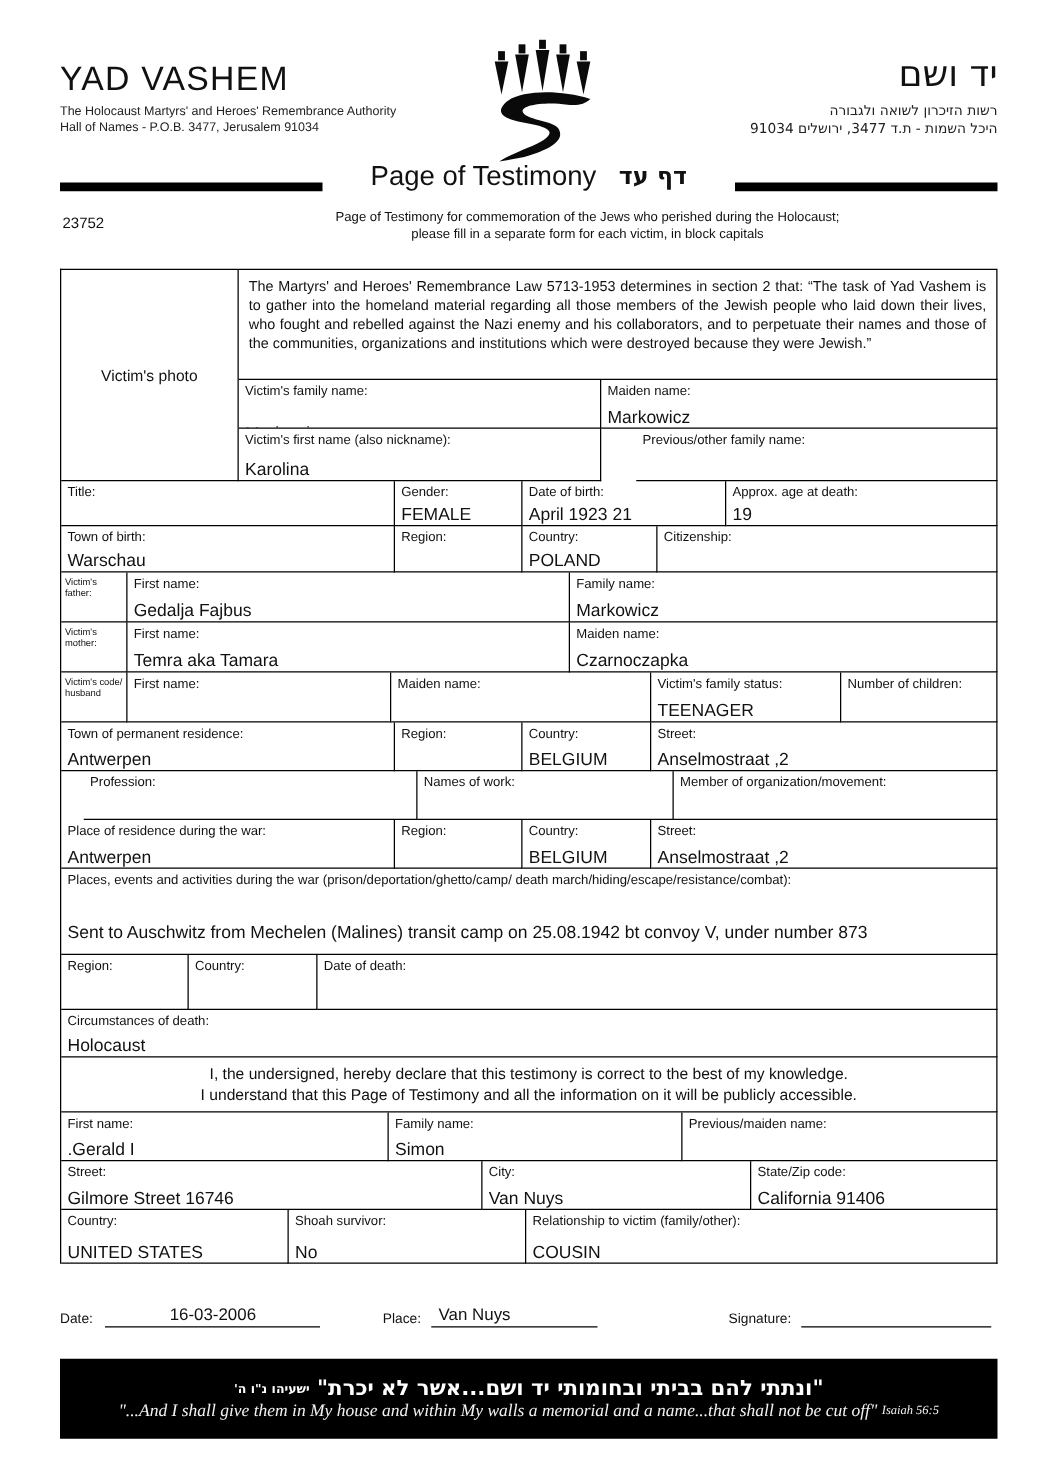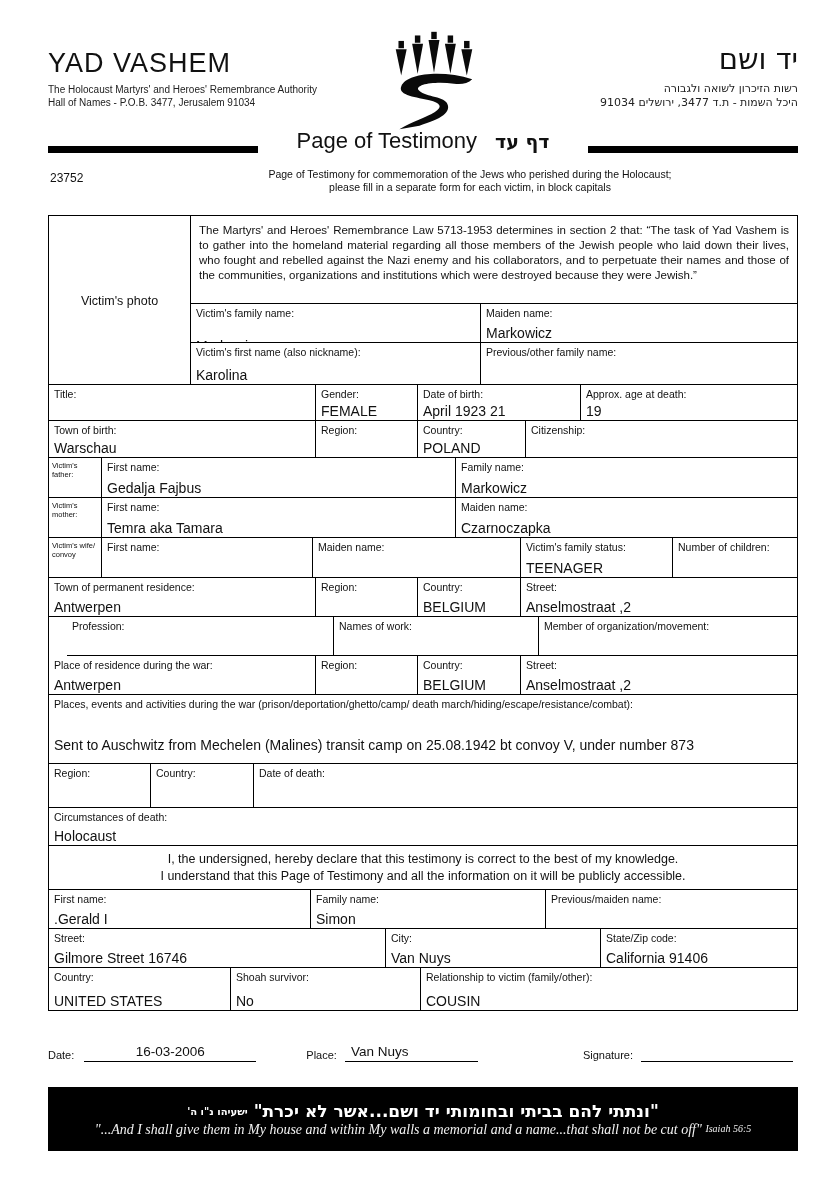--- a/index.html
+++ b/index.html
@@ -118,21 +118,21 @@
         <div class="trow" style="height:39px;">
           <div class="cell" style="width:290px;gap:19px;">
             <div class="lbl">Victim's family name:</div>
             <div class="val">Markowicz</div>
           </div>
           <div class="cell flex1">
             <div class="lbl">Maiden name:</div>
             <div class="val">Markowicz</div>
           </div>
         </div>
-        <div class="trow" style="height:42px;">
+        <div class="trow" style="height:42px;gap:28px;">
           <div class="cell" style="width:290px;">
             <div class="lbl">Victim's first name (also nickname):</div>
             <div class="val">Karolina</div>
           </div>
           <div class="cell flex1">
             <div class="lbl">Previous/other family name:</div>
             <div class="val"></div>
           </div>
         </div>
       </div>
@@ -194,21 +194,21 @@
         <div class="lbl">First name:</div>
         <div class="val">Temra aka Tamara</div>
       </div>
       <div class="cell flex1">
         <div class="lbl">Maiden name:</div>
         <div class="val">Czarnoczapka</div>
       </div>
     </div>
 
     <div class="trow" style="height:40px;">
-      <div class="cell side">Victim's wife/ convoy</div>
+      <div class="cell side">Victim's code/ husband</div>
       <div class="cell" style="width:211px;">
         <div class="lbl">First name:</div>
         <div class="val"></div>
       </div>
       <div class="cell" style="width:208px;">
         <div class="lbl">Maiden name:</div>
         <div class="val"></div>
       </div>
       <div class="cell" style="width:152px;">
         <div class="lbl">Victim's family status:</div>

